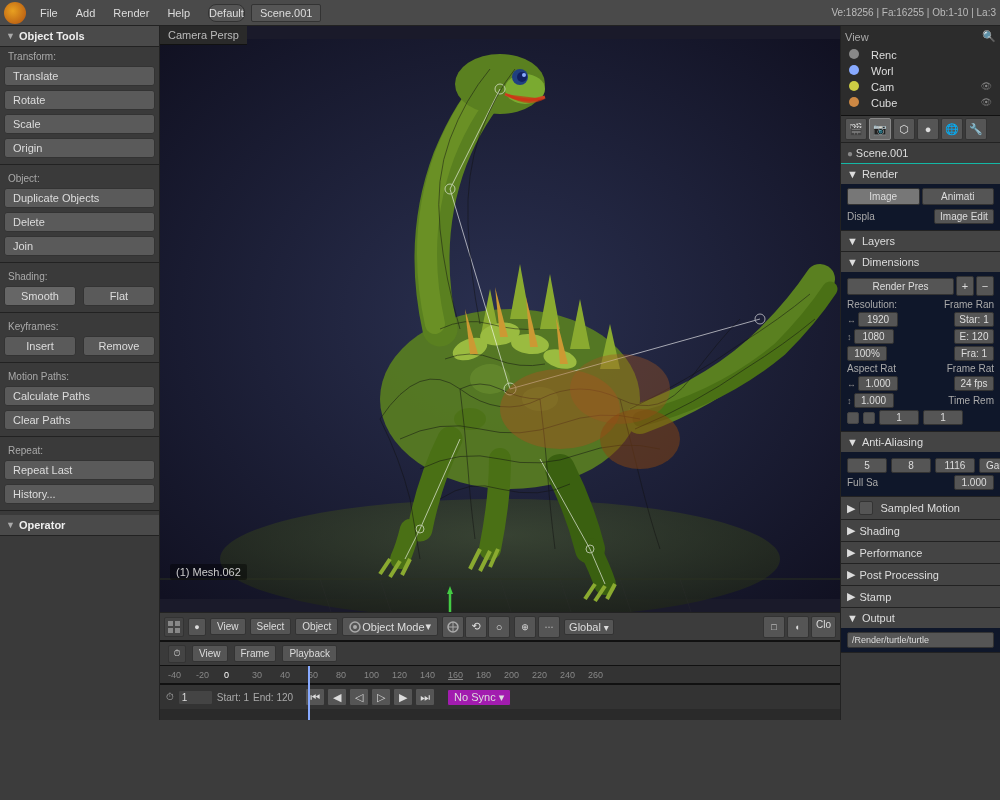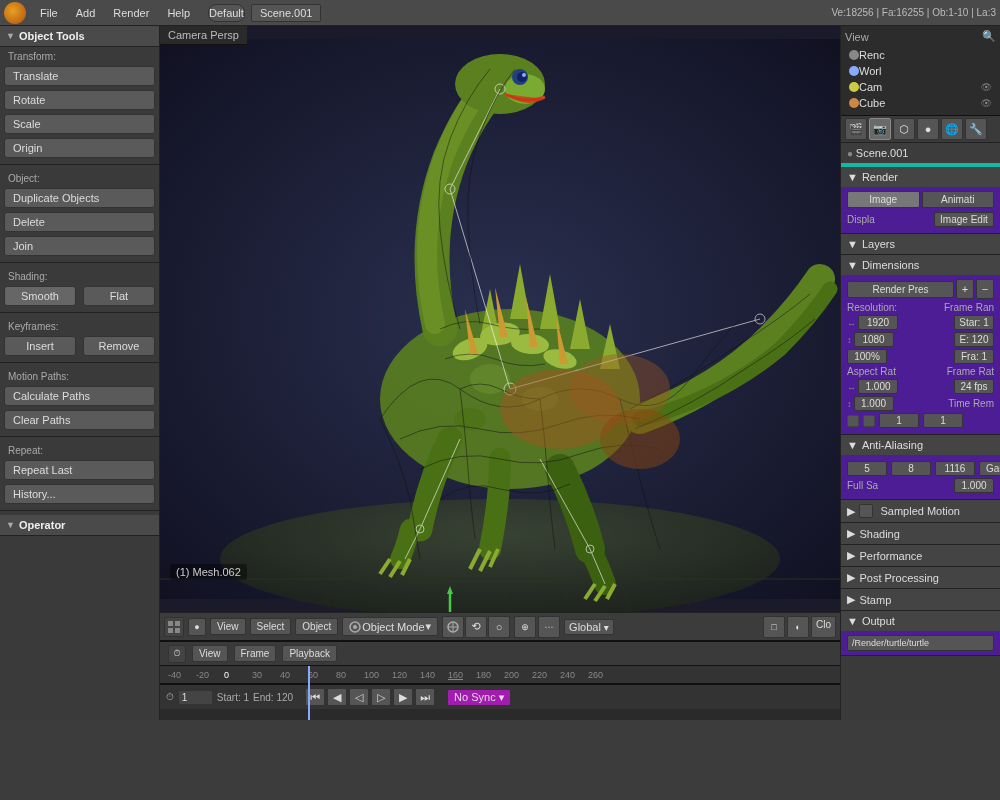--- a/index.html
+++ b/index.html
@@ -157,23 +157,22 @@
     .outliner-header {
       display: flex;
       justify-content: space-between;
       align-items: center;
       margin-bottom: 4px;
       color: #aaa;
       font-size: 10px;
     }
     .outliner-item {
       display: flex;
-      align-items: center;
       padding: 2px 4px;
-      gap: 0;
+      gap: 12px;
       cursor: pointer;
       border-radius: 2px;
     }
     .outliner-item .icon-circle {
       width: 10px; height: 10px; border-radius: 50%; flex-shrink: 0;
     }
     .properties-panel {
       flex: 1;
       overflow-y: auto;
     }
@@ -183,21 +182,21 @@
     .prop-header {
       display: flex;
       align-items: center;
       padding: 4px 6px;
       background: #444;
       cursor: pointer;
       gap: 4px;
     }
     .prop-content {
       padding: 4px 6px;
-      background: #4c1d95;
+      background: #0f172a;
     }
     .prop-row {
       display: flex;
       align-items: center;
       margin: 2px 0;
       gap: 4px;
     }
     .prop-label { color: #aaa; flex: 1; font-size: 10px; }
     .prop-value {
       background: #555;
@@ -269,21 +268,21 @@
       background: rgba(0,0,0,0.4);
       padding: 2px 6px;
       border-radius: 2px;
     }
 
     .scene-name {
       padding: 4px 6px;
       font-size: 11px;
       color: #ddd;
       background: #3c3c3c;
-      border-bottom: 4px solid #14b8a6;
+      border-bottom: 1px solid #14b8a6;
     }
   </style>
 </head>
 <body>
 
 <div class="top-bar">
   <div class="top-bar-logo"></div>
   <span class="top-menu-item">File</span>
   <span class="top-menu-item">Add</span>
   <span class="top-menu-item">Render</span>

